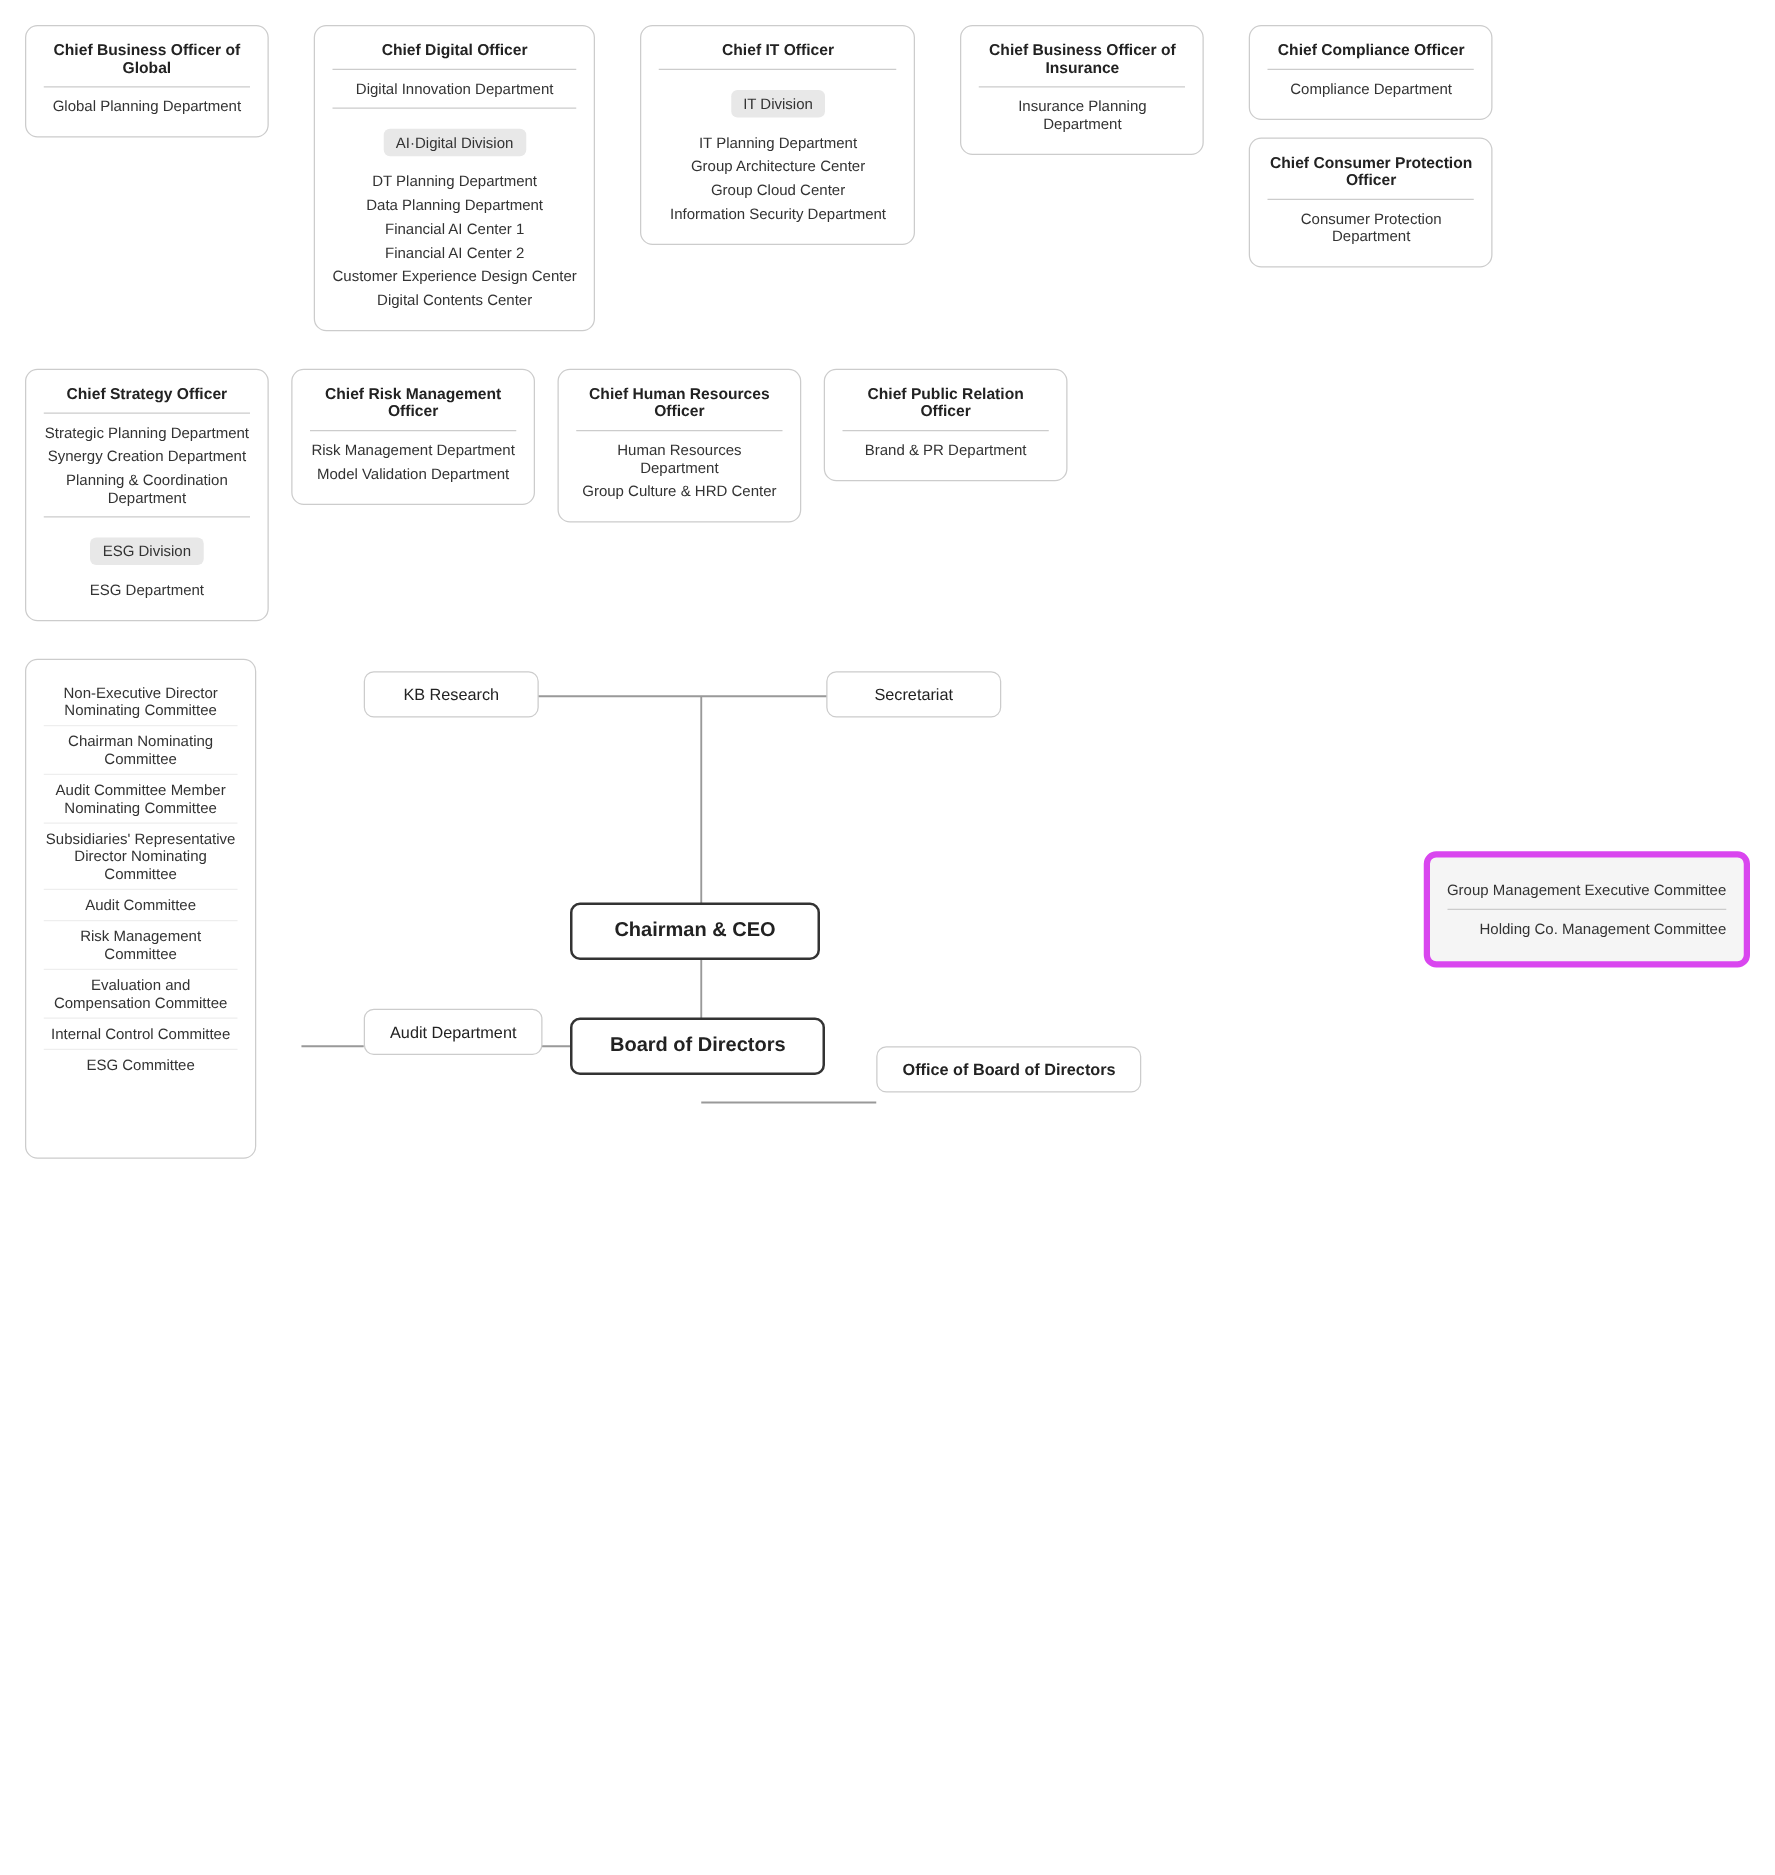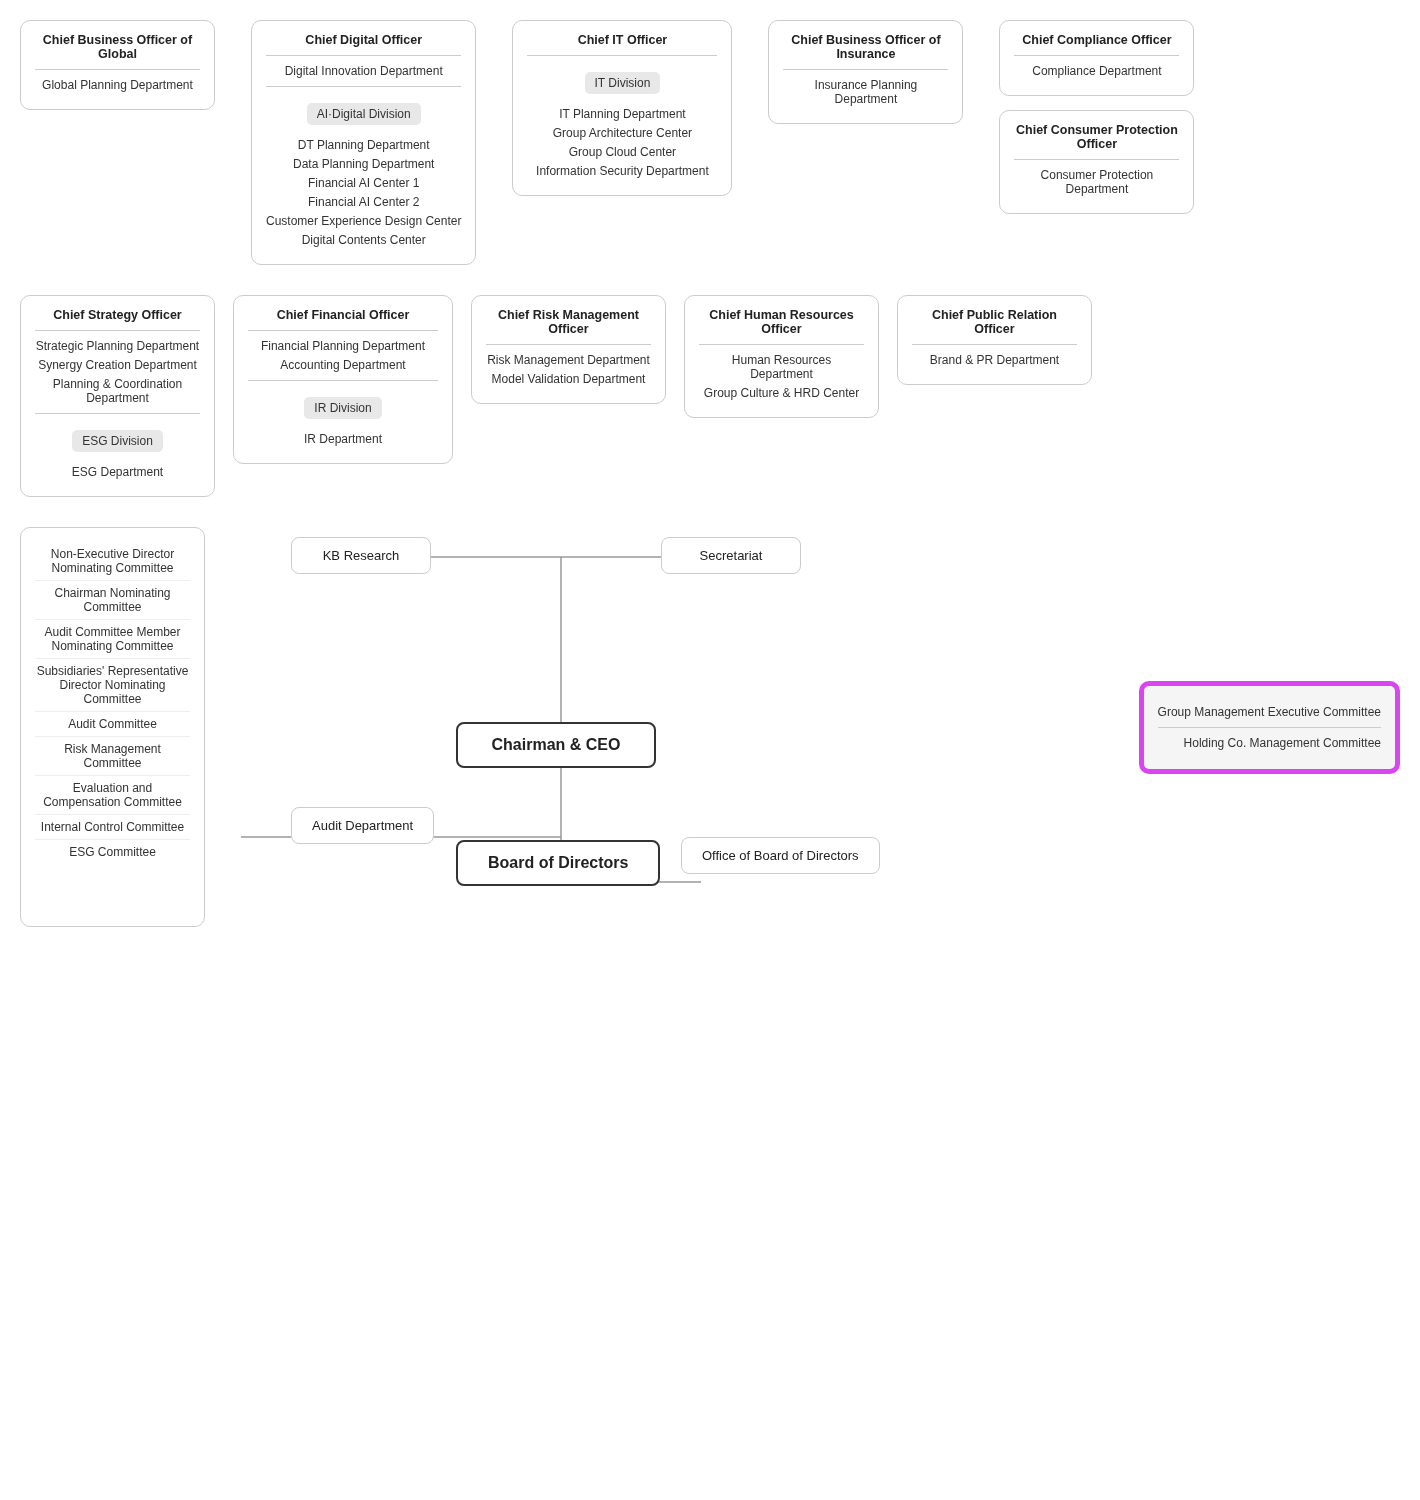--- a/index.html
+++ b/index.html
@@ -185,29 +185,20 @@
     <div class="card-title">Chief Strategy Officer</div>
     <hr class="card-divider">
     <div class="card-dept">Strategic Planning Department</div>
     <div class="card-dept">Synergy Creation Department</div>
     <div class="card-dept">Planning &amp; Coordination Department</div>
     <hr class="card-divider">
     <div class="sub-division">ESG Division</div>
     <div class="card-dept">ESG Department</div>
   </div>
 
-  <div class="card card-wide">
-    <div class="card-title">Chief Financial Officer</div>
-    <hr class="card-divider">
-    <div class="card-dept">Financial Planning Department</div>
-    <div class="card-dept">Accounting Department</div>
-    <hr class="card-divider">
-    <div class="sub-division">IR Division</div>
-    <div class="card-dept">IR Department</div>
-  </div>
 
   <div class="card card-narrow">
     <div class="card-title">Chief Risk Management Officer</div>
     <hr class="card-divider">
     <div class="card-dept">Risk Management Department</div>
     <div class="card-dept">Model Validation Department</div>
   </div>
 
   <div class="card card-narrow">
     <div class="card-title">Chief Human Resources Officer</div>
@@ -276,27 +267,27 @@
         <span>Audit Department</span>
       </div>
     </div>
 
     <div style="position:absolute; top:185px; left:215px;">
       <div class="main-box">
         <span>Chairman &amp; CEO</span>
       </div>
     </div>
 
-    <div style="position:absolute; top:303px; left:215px;">
+    <div style="position:absolute; top:277px; left:215px;">
       <div class="main-box">
         <span>Board of Directors</span>
       </div>
     </div>
 
-    <div style="position:absolute; top:310px; left:440px;">
+    <div style="position:absolute; top:310px; left:460px;font-weight:bold;">
       <div class="small-box">
         <span>Office of Board of Directors</span>
       </div>
     </div>
 
   </div>
 
   <div style="display:flex; flex-direction:column; justify-content:center; margin-left:20px;">
     <div class="group-mgmt-card">
       <div class="card-dept" style="font-weight:500; margin-bottom:8px;">Group Management Executive Committee</div>

